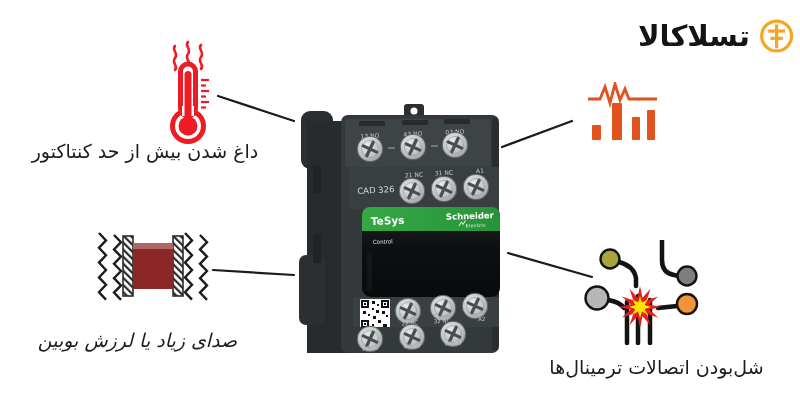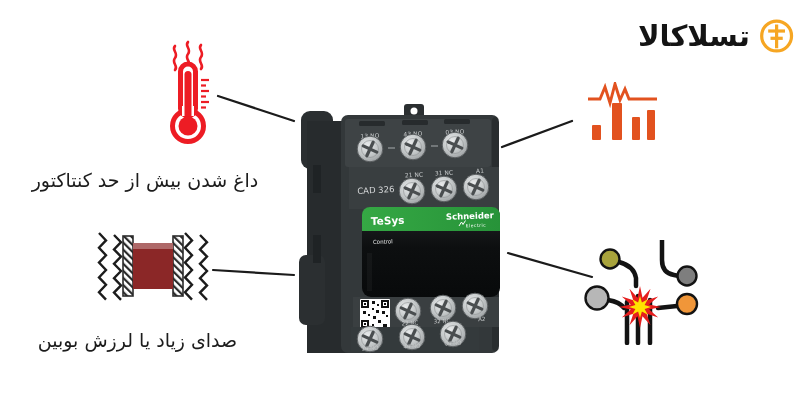--- a/index.html
+++ b/index.html
@@ -54,41 +54,41 @@
     <circle cx="33" cy="86" r="9.5" fill="#ED1C24"></circle>
     <g stroke="#ED1C24" stroke-width="2.2">
       <line x1="46" y1="40" x2="54" y2="40"></line>
         <line x1="46" y1="45.5" x2="51" y2="45.5"></line>
       <line x1="46" y1="51" x2="54" y2="51"></line>
         <line x1="46" y1="56.5" x2="51" y2="56.5"></line>
       <line x1="46" y1="62" x2="54" y2="62"></line>
         <line x1="46" y1="67.5" x2="51" y2="67.5"></line>
     </g>
   </svg>
-  <div class="callout-label" style="left:15px;top:138px;width:260px;margin-top:29px;">داغ شدن بیش از حد کنتاکتور</div>
+  <div class="callout-label" style="left:15px;top:138px;width:260px;">داغ شدن بیش از حد کنتاکتور</div>
 
   <svg class="abs" style="left:93px;top:228px;" width="120" height="76" viewBox="0 0 120 76">
     <defs>
       <pattern id="hatch" width="5" height="5" patternUnits="userSpaceOnUse" patternTransform="rotate(-45)">
         <rect width="5" height="5" fill="#ffffff"></rect>
           <rect width="2.2" height="5" fill="#2b2b2b"></rect>
       </pattern>
     </defs>
     <g stroke="#1c1c1c" stroke-width="2.4" fill="none">
       <path d="M6,5  l7,7.4 l-7,7.4 l7,7.4 l-7,7.4 l7,7.4 l-7,7.4 l7,7.4 l-7,7.4 l7,7.4"></path>
       <path d="M21,7 l7,7.2 l-7,7.2 l7,7.2 l-7,7.2 l7,7.2 l-7,7.2 l7,7.2 l-7,7.2 l7,7.2"></path>
       <path d="M92,5 l7,7.4 l-7,7.4 l7,7.4 l-7,7.4 l7,7.4 l-7,7.4 l7,7.4 l-7,7.4 l7,7.4"></path>
       <path d="M107,7 l7,7.2 l-7,7.2 l7,7.2 l-7,7.2 l7,7.2 l-7,7.2 l7,7.2 l-7,7.2 l7,7.2"></path>
     </g>
     <rect x="30" y="8" width="10" height="60" fill="url(#hatch)" stroke="#2b2b2b" stroke-width="1.6"></rect>
     <rect x="80" y="8" width="10" height="60" fill="url(#hatch)" stroke="#2b2b2b" stroke-width="1.6"></rect>
     <rect x="40" y="15" width="40" height="46" fill="#8B2727"></rect>
     <rect x="40" y="15" width="40" height="6" fill="#ffffff" opacity="0.3"></rect>
   </svg>
-  <div class="callout-label" style="left:20px;top:327px;width:235px;">صدای زیاد یا لرزش بوبین</div>
+  <div class="callout-label" style="left:20px;top:327px;width:235px;font-style:italic;">صدای زیاد یا لرزش بوبین</div>
 
   <svg class="abs" style="left:586px;top:82px;" width="74" height="60" viewBox="0 0 74 60">
     <path d="M2,17 L14,17 L19,5 L24,21 L29,2 L34,18 L39,7 L43,17 L71,17" fill="none" stroke="#E2521F" stroke-width="2.9"></path>
     <g fill="#E2521F">
       <rect x="6" y="43" width="9" height="15" rx="1"></rect>
       <rect x="26" y="21" width="10" height="37" rx="1"></rect>
       <rect x="46" y="35" width="8" height="23" rx="1"></rect>
       <rect x="61" y="28" width="8" height="30" rx="1"></rect>
     </g>
   </svg>
@@ -103,20 +103,21 @@
       <path d="M54,56 L54,103"></path>
       <path d="M66,60 L66,103"></path>
     </g>
     <circle cx="26" cy="19" r="9.5" fill="#A8A33C" stroke="#131313" stroke-width="2.4"></circle>
     <circle cx="103" cy="36" r="9.5" fill="#7E7E7E" stroke="#131313" stroke-width="2.4"></circle>
     <circle cx="13" cy="58" r="11.5" fill="#B7B7B7" stroke="#131313" stroke-width="2.4"></circle>
     <circle cx="103" cy="64" r="10" fill="#F09639" stroke="#131313" stroke-width="2.4"></circle>
     <polygon fill="#E51D1D" points="56,46 58.5,57.8 66.5,48.8 62.7,60.3 74.2,56.5 65.2,64.5 77,67 65.2,69.5 74.2,77.5 62.7,73.7 66.5,85.2 58.5,76.2 56,88 53.5,76.2 45.5,85.2 49.3,73.7 37.8,77.5 46.8,69.5 35,67 46.8,64.5 37.8,56.5 49.3,60.3 45.5,48.8 53.5,57.8"></polygon>
     <polygon fill="#FFE300" points="56,56 57.9,62.4 63.8,59.2 60.6,65.1 67,67 60.6,68.9 63.8,74.8 57.9,71.6 56,78 54.1,71.6 48.2,74.8 51.4,68.9 45,67 51.4,65.1 48.2,59.2 54.1,62.4"></polygon>
   </svg>
+  <div class="callout-label" style="left:535px;top:354px;width:243px;">شل‌بودن اتصالات ترمینال‌ها</div>
 
   <svg class="abs" style="left:283px;top:103px;" width="250" height="255" viewBox="0 0 250 255">
     <defs>
       <radialGradient id="mg" cx="40%" cy="35%" r="75%">
         <stop offset="0%" stop-color="#e9ebec"></stop>
           <stop offset="55%" stop-color="#c2c6c7"></stop>
           <stop offset="100%" stop-color="#94989a"></stop>
       </radialGradient>
       <linearGradient id="gloss" x1="0" y1="0" x2="0" y2="1">
         <stop offset="0%" stop-color="#212426"></stop>

